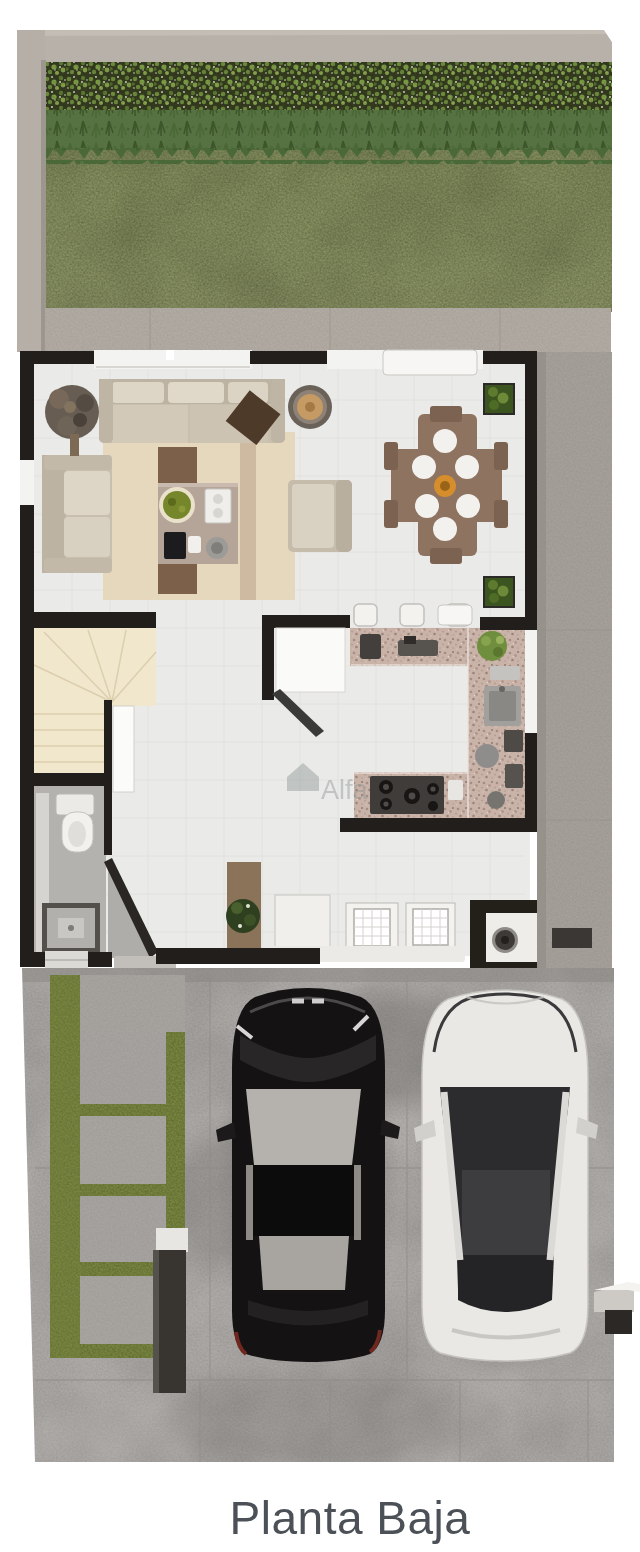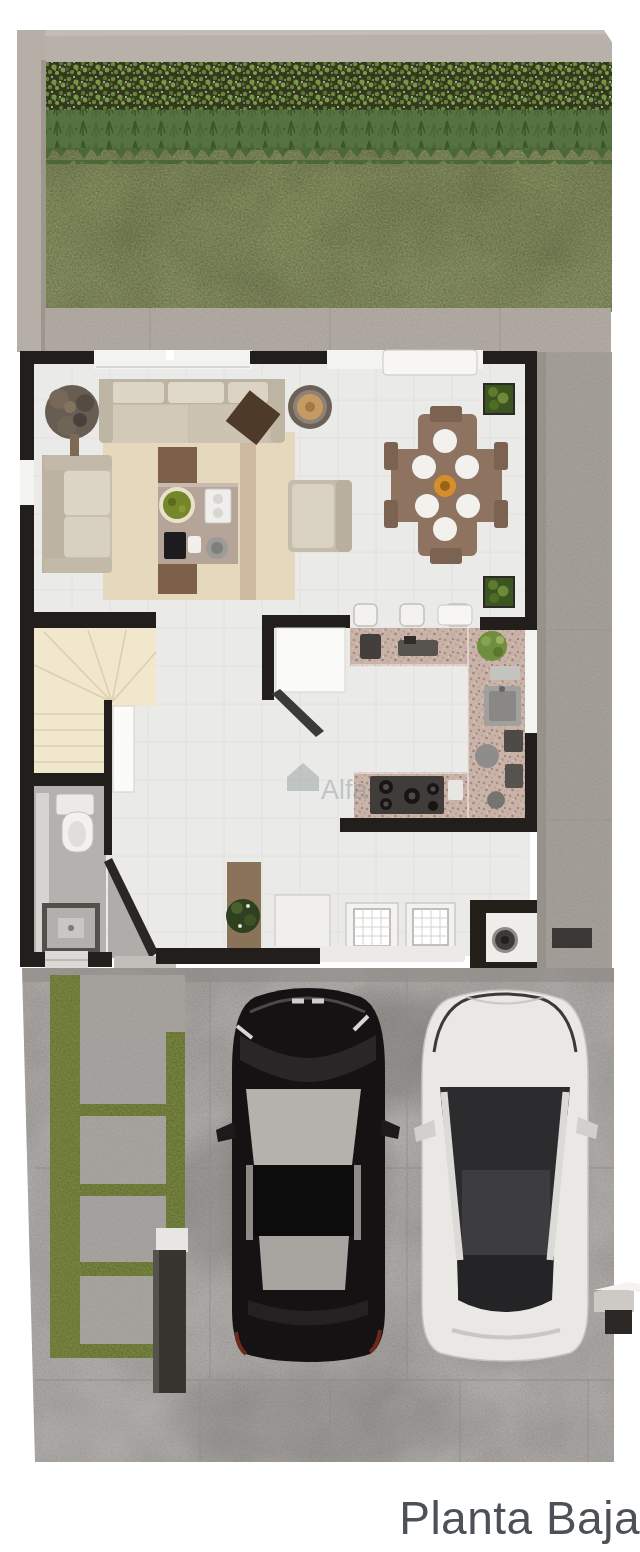--- a/index.html
+++ b/index.html
@@ -1,18 +1,18 @@
 <!DOCTYPE html>
 <html><head>
 <meta charset="utf-8">
 <style>
   html,body{margin:0;padding:0;background:#ffffff;}
   .page{position:relative;width:640px;height:1552px;background:#7dd3fc;overflow:hidden;}
   svg{display:block;}
-  .caption{position:absolute;left:60px;top:1491px;width:580px;text-align:right;
+  .caption{position:absolute;left:60px;top:1491px;width:580px;text-align:center;
     font-family:"Liberation Sans", sans-serif;font-size:46px;color:#4c5157;letter-spacing:0.5px;}
 </style>
 </head>
 <body>
 <div class="page">
 <svg width="640" height="1552" viewBox="0 0 640 1552">
 <defs>
   <filter id="noiseD" x="0" y="0" width="100%" height="100%">
     <feTurbulence type="fractalNoise" baseFrequency="0.55" numOctaves="2" seed="7"></feTurbulence>
     <feColorMatrix type="matrix" values="0 0 0 0 0  0 0 0 0 0  0 0 0 0 0  1.6 0 0 0 -0.45"></feColorMatrix>

